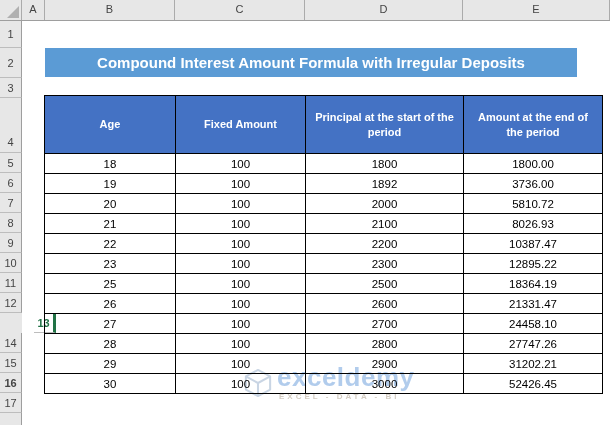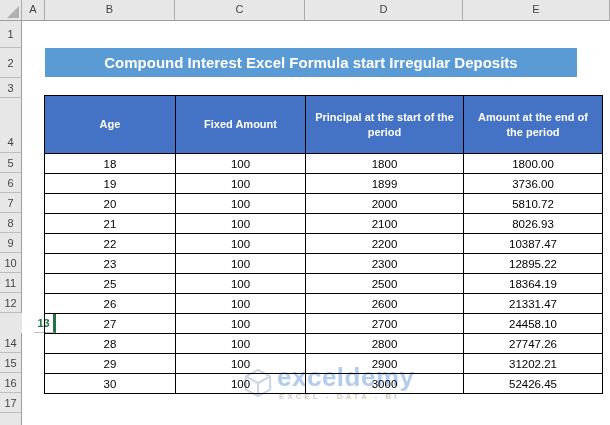--- a/index.html
+++ b/index.html
@@ -80,26 +80,26 @@
       <div class="row-h" style="height: 20px;">6</div>
       <div class="row-h" style="height: 20px;">7</div>
       <div class="row-h" style="height: 20px;">8</div>
       <div class="row-h" style="height: 20px;">9</div>
       <div class="row-h" style="height: 20px;">10</div>
       <div class="row-h" style="height: 20px;">11</div>
       <div class="row-h" style="height: 20px;">12</div>
       <div class="row-h active" style="height: 20px; margin-left: 34px;">13</div>
       <div class="row-h" style="height: 20px;">14</div>
       <div class="row-h" style="height: 20px;">15</div>
-      <div class="row-h" style="height: 20px;">16</div>
+      <div class="row-h" style="height: 20px; font-weight: bold;">16</div>
       <div class="row-h" style="height: 20px;">17</div>
       <div class="row-h stub" style="height: 12px;"></div>
     </div>
 
-  <div class="banner">Compound Interest Excel Formula start Irregular Deposits</div>
+  <div class="banner">Compound Interest Amount Formula with Irregular Deposits</div>
 
   <table class="sheet">
     <colgroup>
       <col style="width:131px">
         <col style="width:130px">
         <col style="width:158px">
         <col style="width:139px">
     </colgroup>
     <thead>
         <tr id="theadRow">
@@ -112,21 +112,21 @@
     <tbody id="tbody">
         <tr>
           <td>18</td>
           <td>100</td>
           <td>1800</td>
           <td>1800.00</td>
         </tr>
         <tr>
           <td>19</td>
           <td>100</td>
-          <td>1899</td>
+          <td>1892</td>
           <td>3736.00</td>
         </tr>
         <tr>
           <td>20</td>
           <td>100</td>
           <td>2000</td>
           <td>5810.72</td>
         </tr>
         <tr>
           <td>21</td>

